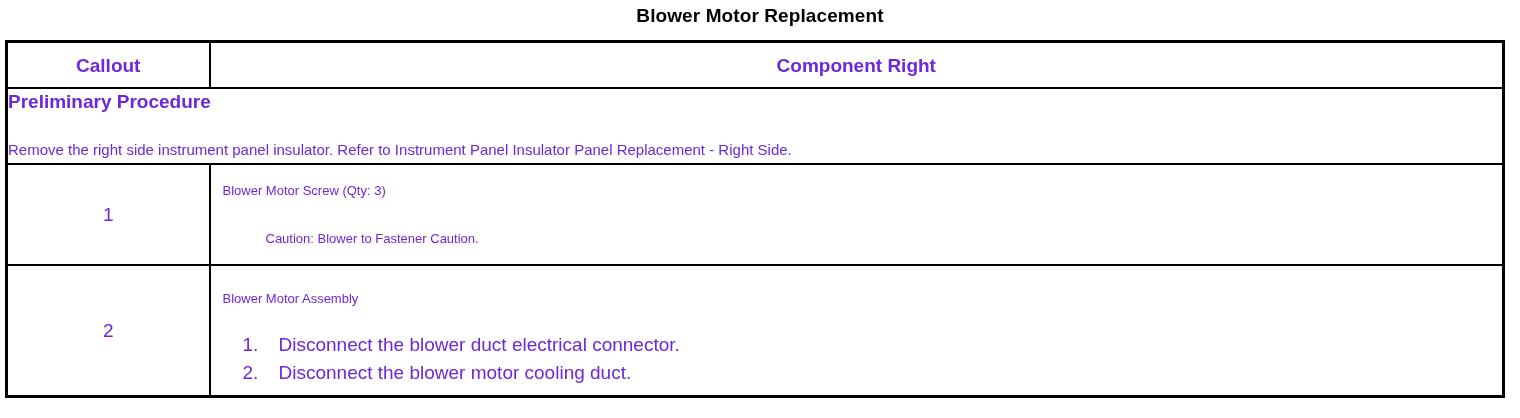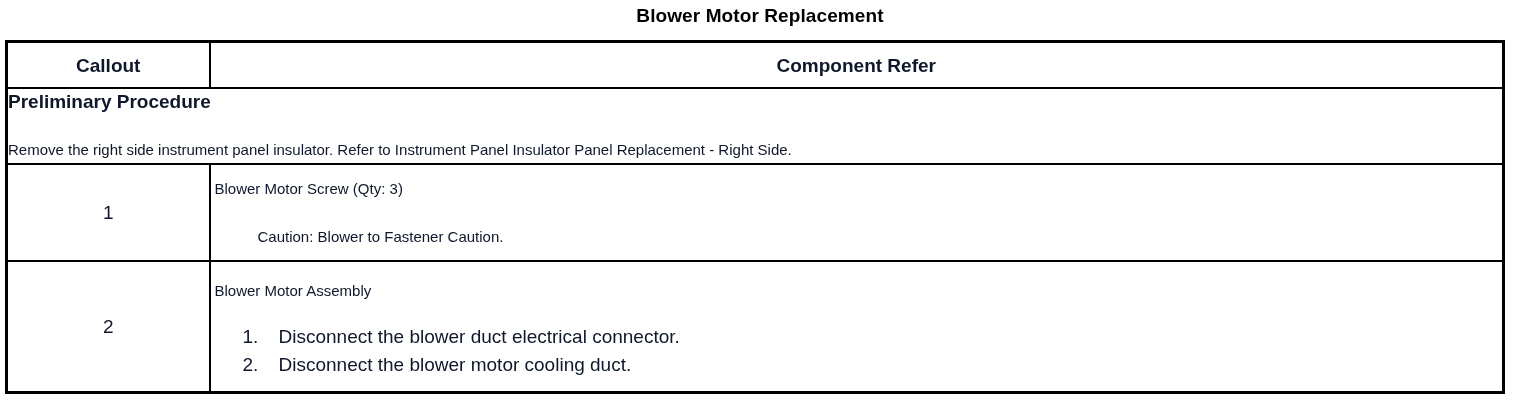--- a/index.html
+++ b/index.html
@@ -48,21 +48,21 @@
   .proc-table col.c-callout { width: 203px; }
   .proc-table col.c-name    { width: auto; }
 
   .proc-table td,
   .proc-table th {
     border: 2px solid #000;
     vertical-align: middle;
     padding: 0;
     font-size: 19px;
     line-height: 25px;
-    color: #0f172a;
+    color: #6d28d9;
   }
 
   
   .hdr-cell {
     height: 44px;
     text-align: center;
     font-weight: bold;
     font-size: 19px;
   }
 
@@ -93,23 +93,23 @@
     font-weight: normal;
   }
 
   
   .comp-cell {
     text-align: left;
     vertical-align: top;
     padding: 8px 6px 8px 10px;
   }
   .comp-line {
-    font-size: 15px;
+    font-size: 13px;
     line-height: 27px;
-    margin: 4px;
+    margin: 12px;
   }
   .comp-line + .comp-line { margin-top: 21px; }
 
   .strong { font-weight: normal; padding-left: 43px; }
 
   
   .sub-list {
     margin: 19px 0 0 0;
     padding: 0 0 0 32px;
     list-style: none;
@@ -143,21 +143,21 @@
 
   <table class="proc-table">
     <colgroup>
       <col class="c-callout">
       <col class="c-name">
     </colgroup>
     <tbody>
 
       <tr>
         <th class="hdr-cell">Callout</th>
-        <th class="hdr-cell">Component Refer</th>
+        <th class="hdr-cell">Component Right</th>
       </tr>
 
       <tr>
         <td class="prelim-cell" colspan="2">
           <div class="prelim-head">Preliminary Procedure</div>
           <div class="prelim-body">Remove the right side instrument panel insulator. Refer to Instrument Panel Insulator Panel Replacement - Right Side.</div>
         </td>
       </tr>
 
       <tr class="row-1">

